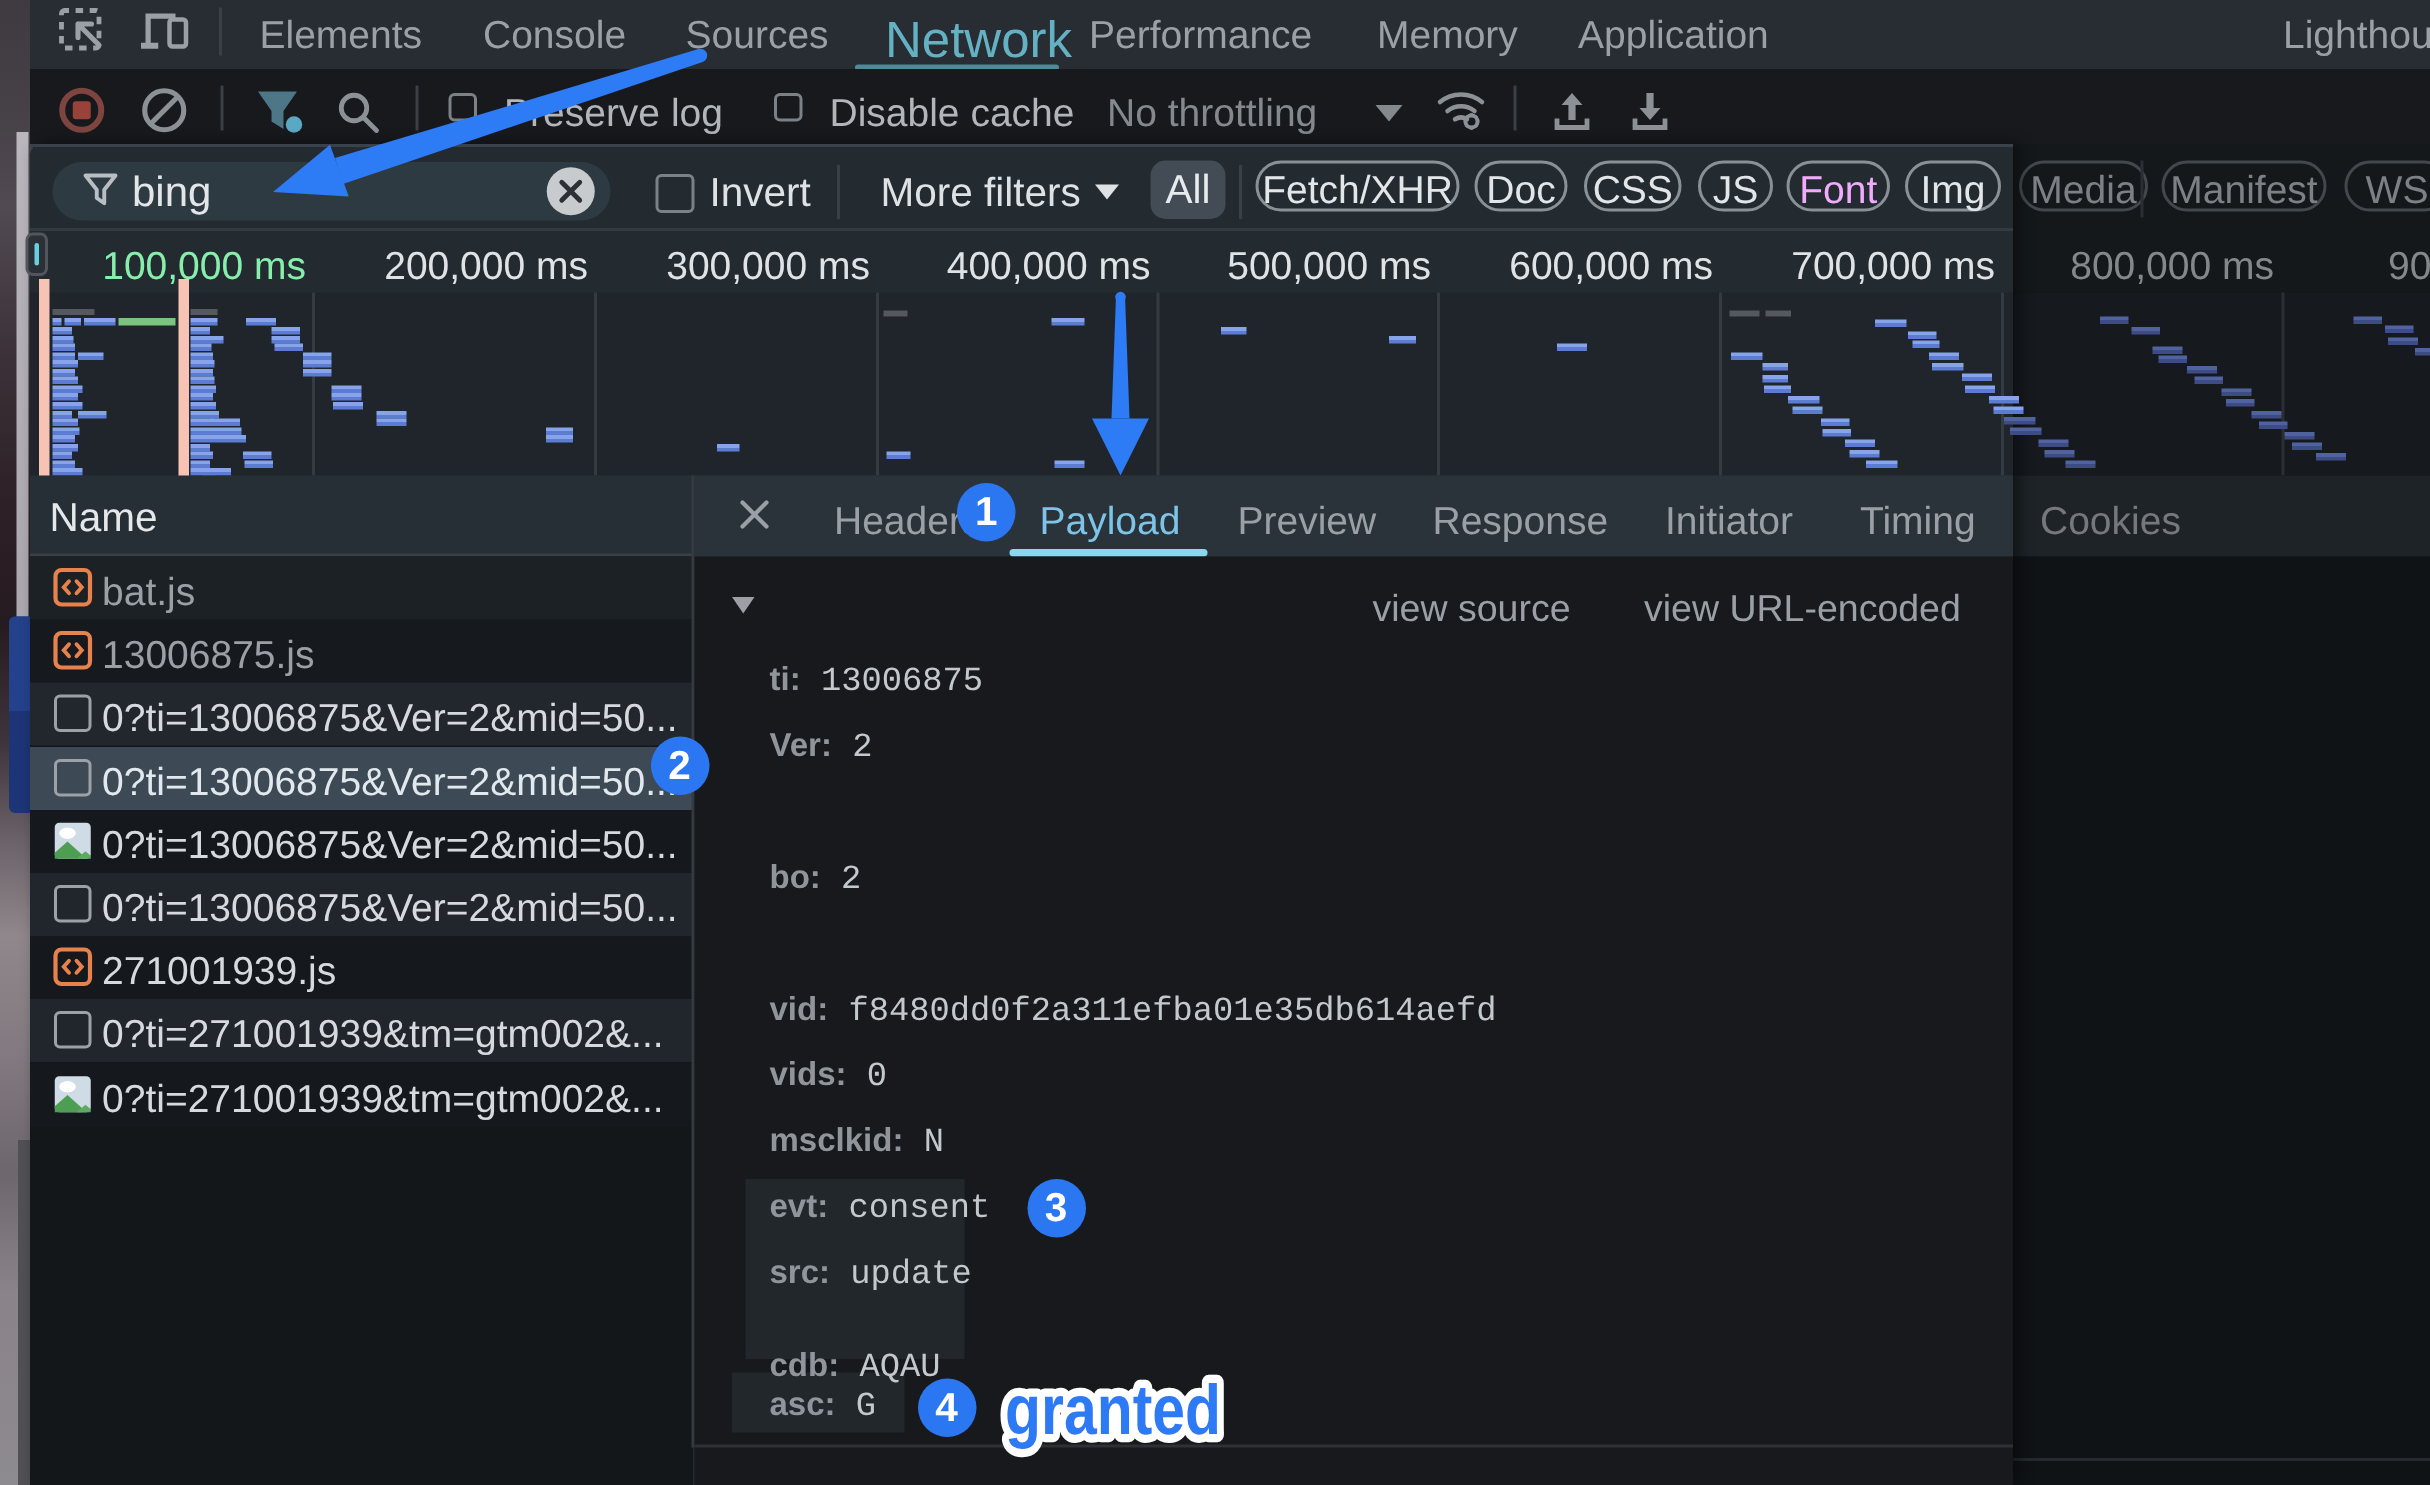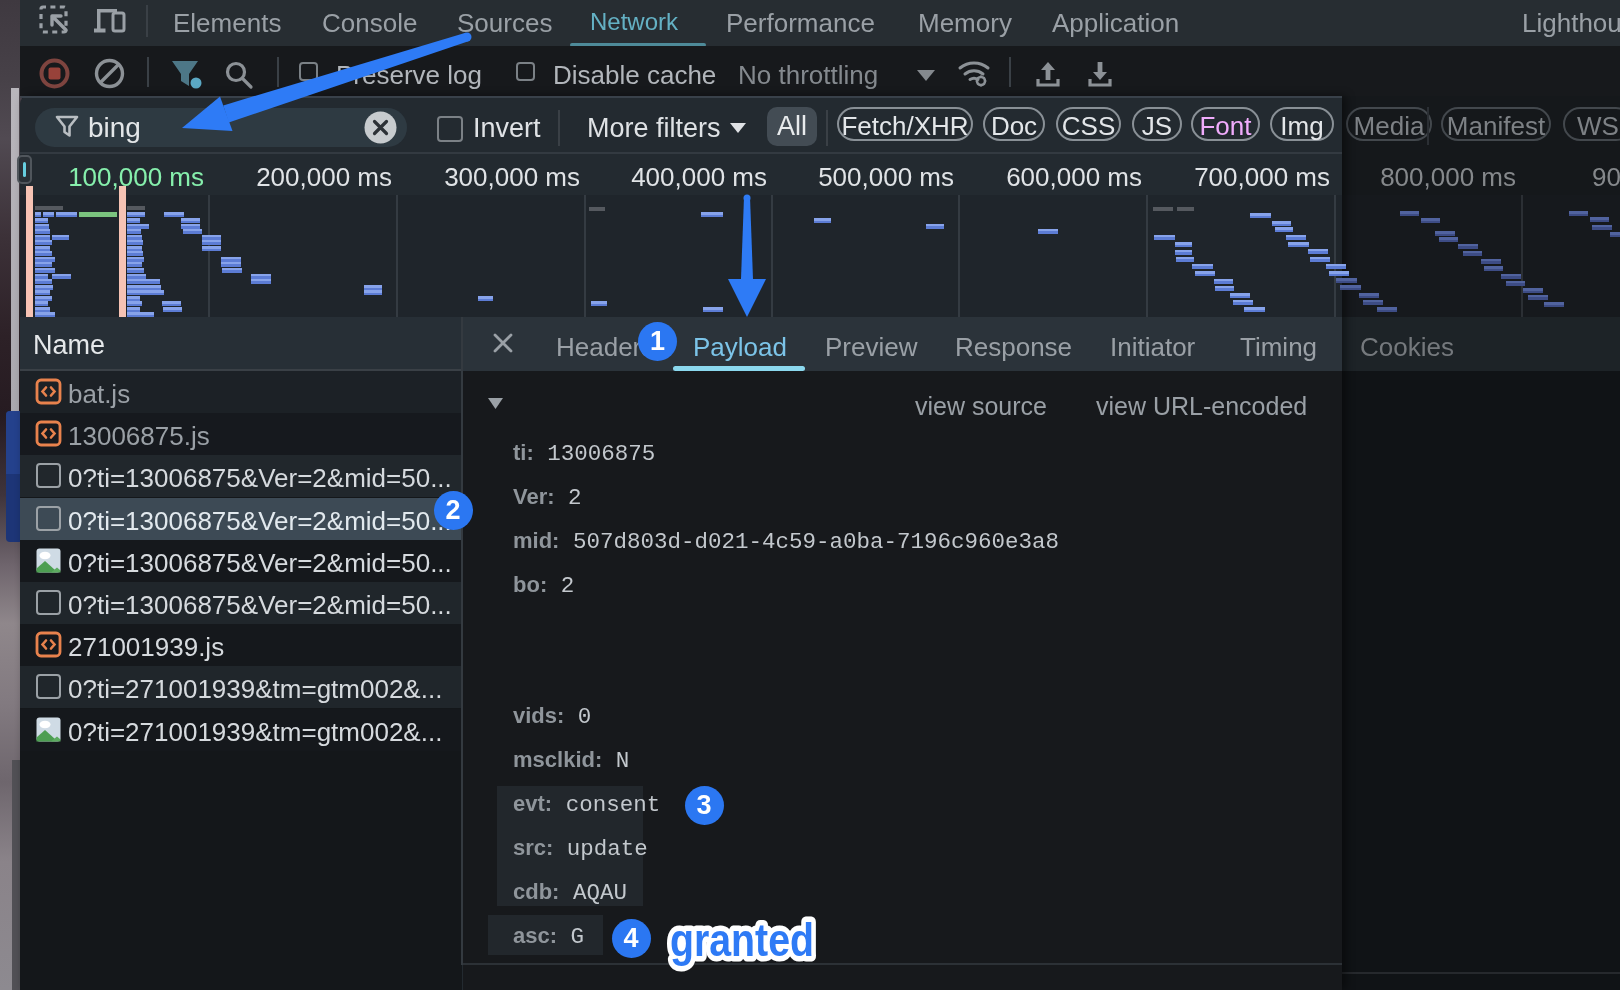--- a/index.html
+++ b/index.html
@@ -10,21 +10,21 @@
 <div id="stage">
 <div style="position:absolute;left:0;top:0;width:22px;height:990px;background:linear-gradient(180deg,#3f3940 0%,#474148 8%,#514a52 14%,#3c3138 24%,#2d2127 34%,#261b21 42%,#3f343b 50%,#6e646c 57%,#8f878b 63%,#827a80 71%,#6e666d 79%,#8a8389 87%,#8d8a90 100%);"></div>
 <div style="position:absolute;left:11px;top:88px;width:8px;height:330px;background:linear-gradient(180deg,#b9b6bc,#aaa7ae);"></div>
 <div style="position:absolute;left:6px;top:411px;width:17px;height:131px;border-radius:4px;background:#1d3577;"></div>
 <div style="position:absolute;left:6px;top:411px;width:17px;height:63px;border-radius:4px 4px 0 0;background:#24418c;"></div>
 <div style="position:absolute;left:12px;top:760px;width:8px;height:230px;background:#515055;"></div>
 <div style="position:absolute;left:20px;top:0;width:1600px;height:46px;background:#272d32;"></div>
 <div style="position:absolute;left:173px;top:8px;font-size:26px;color:#9aa0a6;white-space:nowrap;">Elements</div>
 <div style="position:absolute;left:322px;top:8px;font-size:26px;color:#9aa0a6;white-space:nowrap;">Console</div>
 <div style="position:absolute;left:457px;top:8px;font-size:26px;color:#9aa0a6;white-space:nowrap;">Sources</div>
-<div style="position:absolute;left:590px;top:8px;font-size:24px;color:#64b1c4;white-space:nowrap;">Network</div>
+<div style="position:absolute;left:590px;top:8px;font-size:34px;color:#64b1c4;white-space:nowrap;">Network</div>
 <div style="position:absolute;left:726px;top:8px;font-size:26px;color:#9aa0a6;white-space:nowrap;">Performance</div>
 <div style="position:absolute;left:918px;top:8px;font-size:26px;color:#9aa0a6;white-space:nowrap;">Memory</div>
 <div style="position:absolute;left:1052px;top:8px;font-size:26px;color:#9aa0a6;white-space:nowrap;">Application</div>
 <div style="position:absolute;left:1522px;top:8px;font-size:26px;color:#9aa0a6;white-space:nowrap;">Lighthouse</div>
 <div style="position:absolute;left:570px;top:43px;width:136px;height:4px;background:#4e8a99;border-radius:2px;"></div>
 <svg style="position:absolute;left:38px;top:4px" width="34" height="32" viewBox="0 0 34 32">
 <rect x="3" y="3" width="25" height="25" rx="2" fill="none" stroke="#9aa0a6" stroke-width="3.2" stroke-dasharray="5 4.4" stroke-dashoffset="2"></rect>
 <path d="M14 12 L28 26 M14 12 L14 21 M14 12 L23 12" stroke="#9aa0a6" stroke-width="3.4" fill="none" stroke-linecap="round"></path>
 </svg>
 <svg style="position:absolute;left:91px;top:5px" width="38" height="28" viewBox="0 0 38 28">
@@ -328,27 +328,27 @@
 <div style="position:absolute;left:463px;top:963px;width:879px;height:2px;background:#2c3136;"></div>
 <svg style="position:absolute;left:487px;top:397px" width="17" height="13" viewBox="0 0 17 13">
       <path d="M1 1 h15 L8.5 12 Z" fill="#9aa0a6"></path>
     </svg>
 <div style="position:absolute;left:915px;top:392px;font-size:25px;color:#9aa0a6;">view source</div>
 <div style="position:absolute;left:1096px;top:392px;font-size:25px;color:#9aa0a6;">view URL-encoded</div>
 <div style="position:absolute;left:497px;top:786px;width:146px;height:120px;background:#22272c;"></div>
 <div style="position:absolute;left:488px;top:915px;width:115px;height:40px;background:#22272c;"></div>
 <div style="position:absolute;left:513px;top:440px;font-size:22px;white-space:pre;"><span style="color:#8f959b;font-weight:bold;font-family:'Liberation Sans',sans-serif;">ti:</span><span style="color:#c3c8cd;font-size:22.5px;font-family:'Liberation Mono',monospace;"> 13006875</span></div>
 <div style="position:absolute;left:513px;top:484px;font-size:22px;white-space:pre;"><span style="color:#8f959b;font-weight:bold;font-family:'Liberation Sans',sans-serif;">Ver:</span><span style="color:#c3c8cd;font-size:22.5px;font-family:'Liberation Mono',monospace;"> 2</span></div>
-<div style="position:absolute;left:513px;top:528px;font-size:22px;white-space:pre;"><span style="color:#8f959b;font-weight:bold;font-family:'Liberation Sans',sans-serif;">mid:</span><span style="color:#c3c8cd;font-size:22.5px;font-family:'Liberation Mono',monospace;"> 507d803d-d021-4c59-a0ba-7196c960e3a8</span></div>
 <div style="position:absolute;left:513px;top:572px;font-size:22px;white-space:pre;"><span style="color:#8f959b;font-weight:bold;font-family:'Liberation Sans',sans-serif;">bo:</span><span style="color:#c3c8cd;font-size:22.5px;font-family:'Liberation Mono',monospace;"> 2</span></div>
+<div style="position:absolute;left:513px;top:660px;font-size:22px;white-space:pre;"><span style="color:#8f959b;font-weight:bold;font-family:'Liberation Sans',sans-serif;">vid:</span><span style="color:#c3c8cd;font-size:22.5px;font-family:'Liberation Mono',monospace;"> f8480dd0f2a311efba01e35db614aefd</span></div>
 <div style="position:absolute;left:513px;top:703px;font-size:22px;white-space:pre;"><span style="color:#8f959b;font-weight:bold;font-family:'Liberation Sans',sans-serif;">vids:</span><span style="color:#c3c8cd;font-size:22.5px;font-family:'Liberation Mono',monospace;"> 0</span></div>
 <div style="position:absolute;left:513px;top:747px;font-size:22px;white-space:pre;"><span style="color:#8f959b;font-weight:bold;font-family:'Liberation Sans',sans-serif;">msclkid:</span><span style="color:#c3c8cd;font-size:22.5px;font-family:'Liberation Mono',monospace;"> N</span></div>
 <div style="position:absolute;left:513px;top:791px;font-size:22px;white-space:pre;"><span style="color:#8f959b;font-weight:bold;font-family:'Liberation Sans',sans-serif;">evt:</span><span style="color:#c3c8cd;font-size:22.5px;font-family:'Liberation Mono',monospace;"> consent</span></div>
 <div style="position:absolute;left:513px;top:835px;font-size:22px;white-space:pre;"><span style="color:#8f959b;font-weight:bold;font-family:'Liberation Sans',sans-serif;">src:</span><span style="color:#c3c8cd;font-size:22.5px;font-family:'Liberation Mono',monospace;"> update</span></div>
-<div style="position:absolute;left:513px;top:879px;font-size:22px;white-space:pre;"><span style="color:#8f959b;font-weight:bold;font-family:'Liberation Sans',sans-serif;">cdb:</span><span style="color:#c3c8cd;font-size:22.5px;font-family:'Liberation Mono',monospace;"> AQAU</span></div>
+<div style="position:absolute;left:513px;top:897px;font-size:22px;white-space:pre;"><span style="color:#8f959b;font-weight:bold;font-family:'Liberation Sans',sans-serif;">cdb:</span><span style="color:#c3c8cd;font-size:22.5px;font-family:'Liberation Mono',monospace;"> AQAU</span></div>
 <div style="position:absolute;left:513px;top:923px;font-size:22px;white-space:pre;"><span style="color:#8f959b;font-weight:bold;font-family:'Liberation Sans',sans-serif;">asc:</span><span style="color:#c3c8cd;font-size:22.5px;font-family:'Liberation Mono',monospace;"> G</span></div>
 <svg style="position:absolute;left:0;top:0;z-index:50" width="1620" height="990" viewBox="0 0 1620 990">
 <g fill="#2e7bf6" stroke="none">
 <circle cx="467" cy="37" r="4.5"></circle>
 <polygon points="465.6,32.7 468.4,41.3 228.7,122.6 223.3,105.4"></polygon>
 <polygon points="182,128 220,96.5 232.5,131"></polygon>
 <polygon points="744,197 750,197 753,279 741,279"></polygon>
 <circle cx="747" cy="198" r="3.5"></circle>
 <polygon points="728,279 766,279 747,317"></polygon>
 </g>

